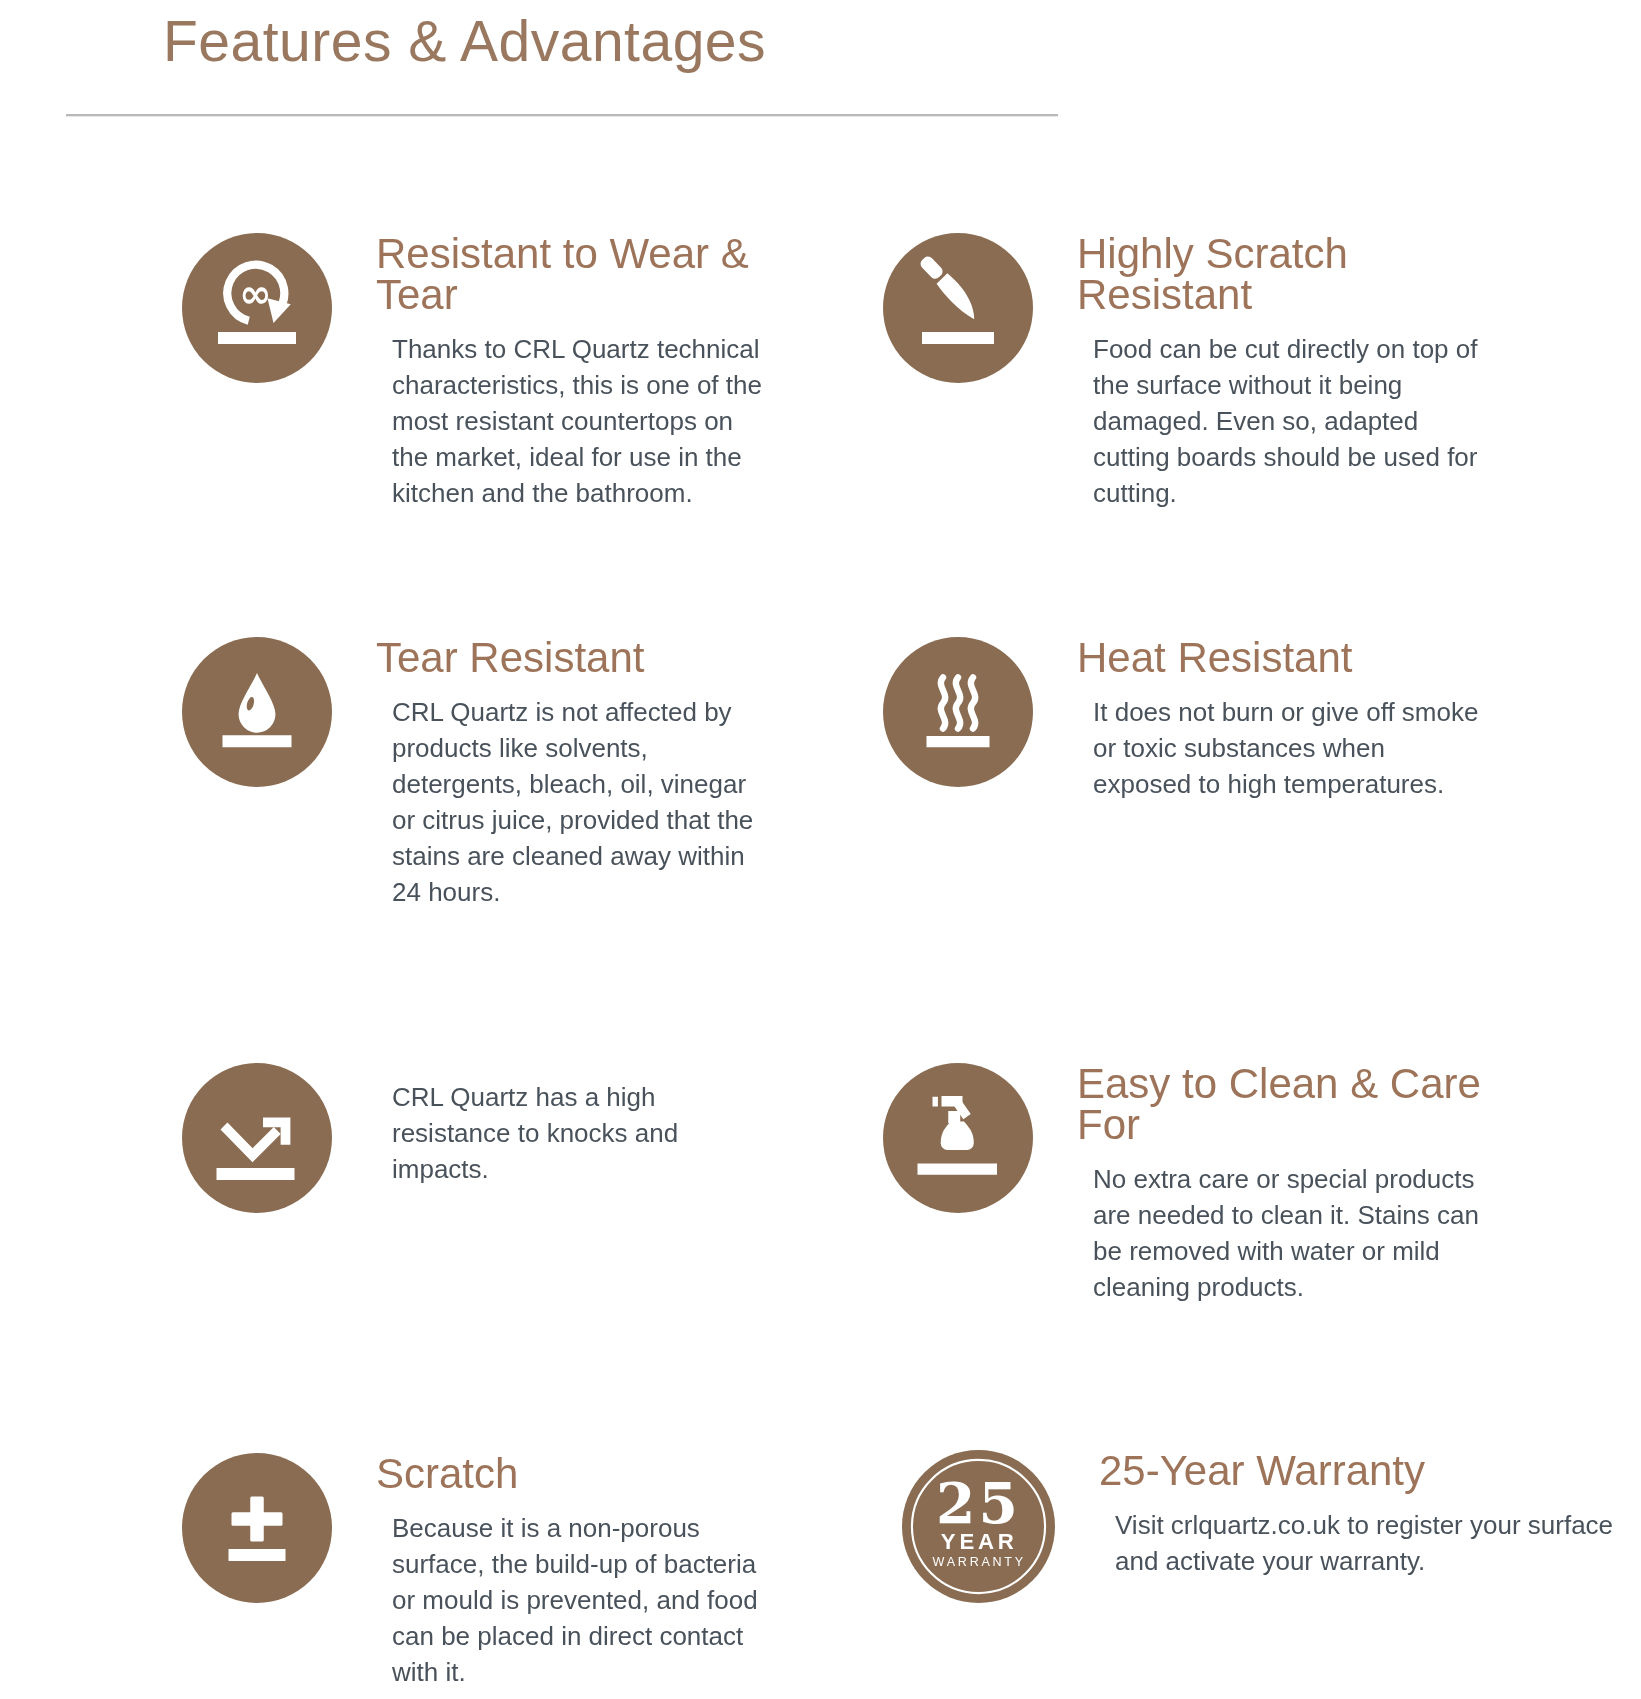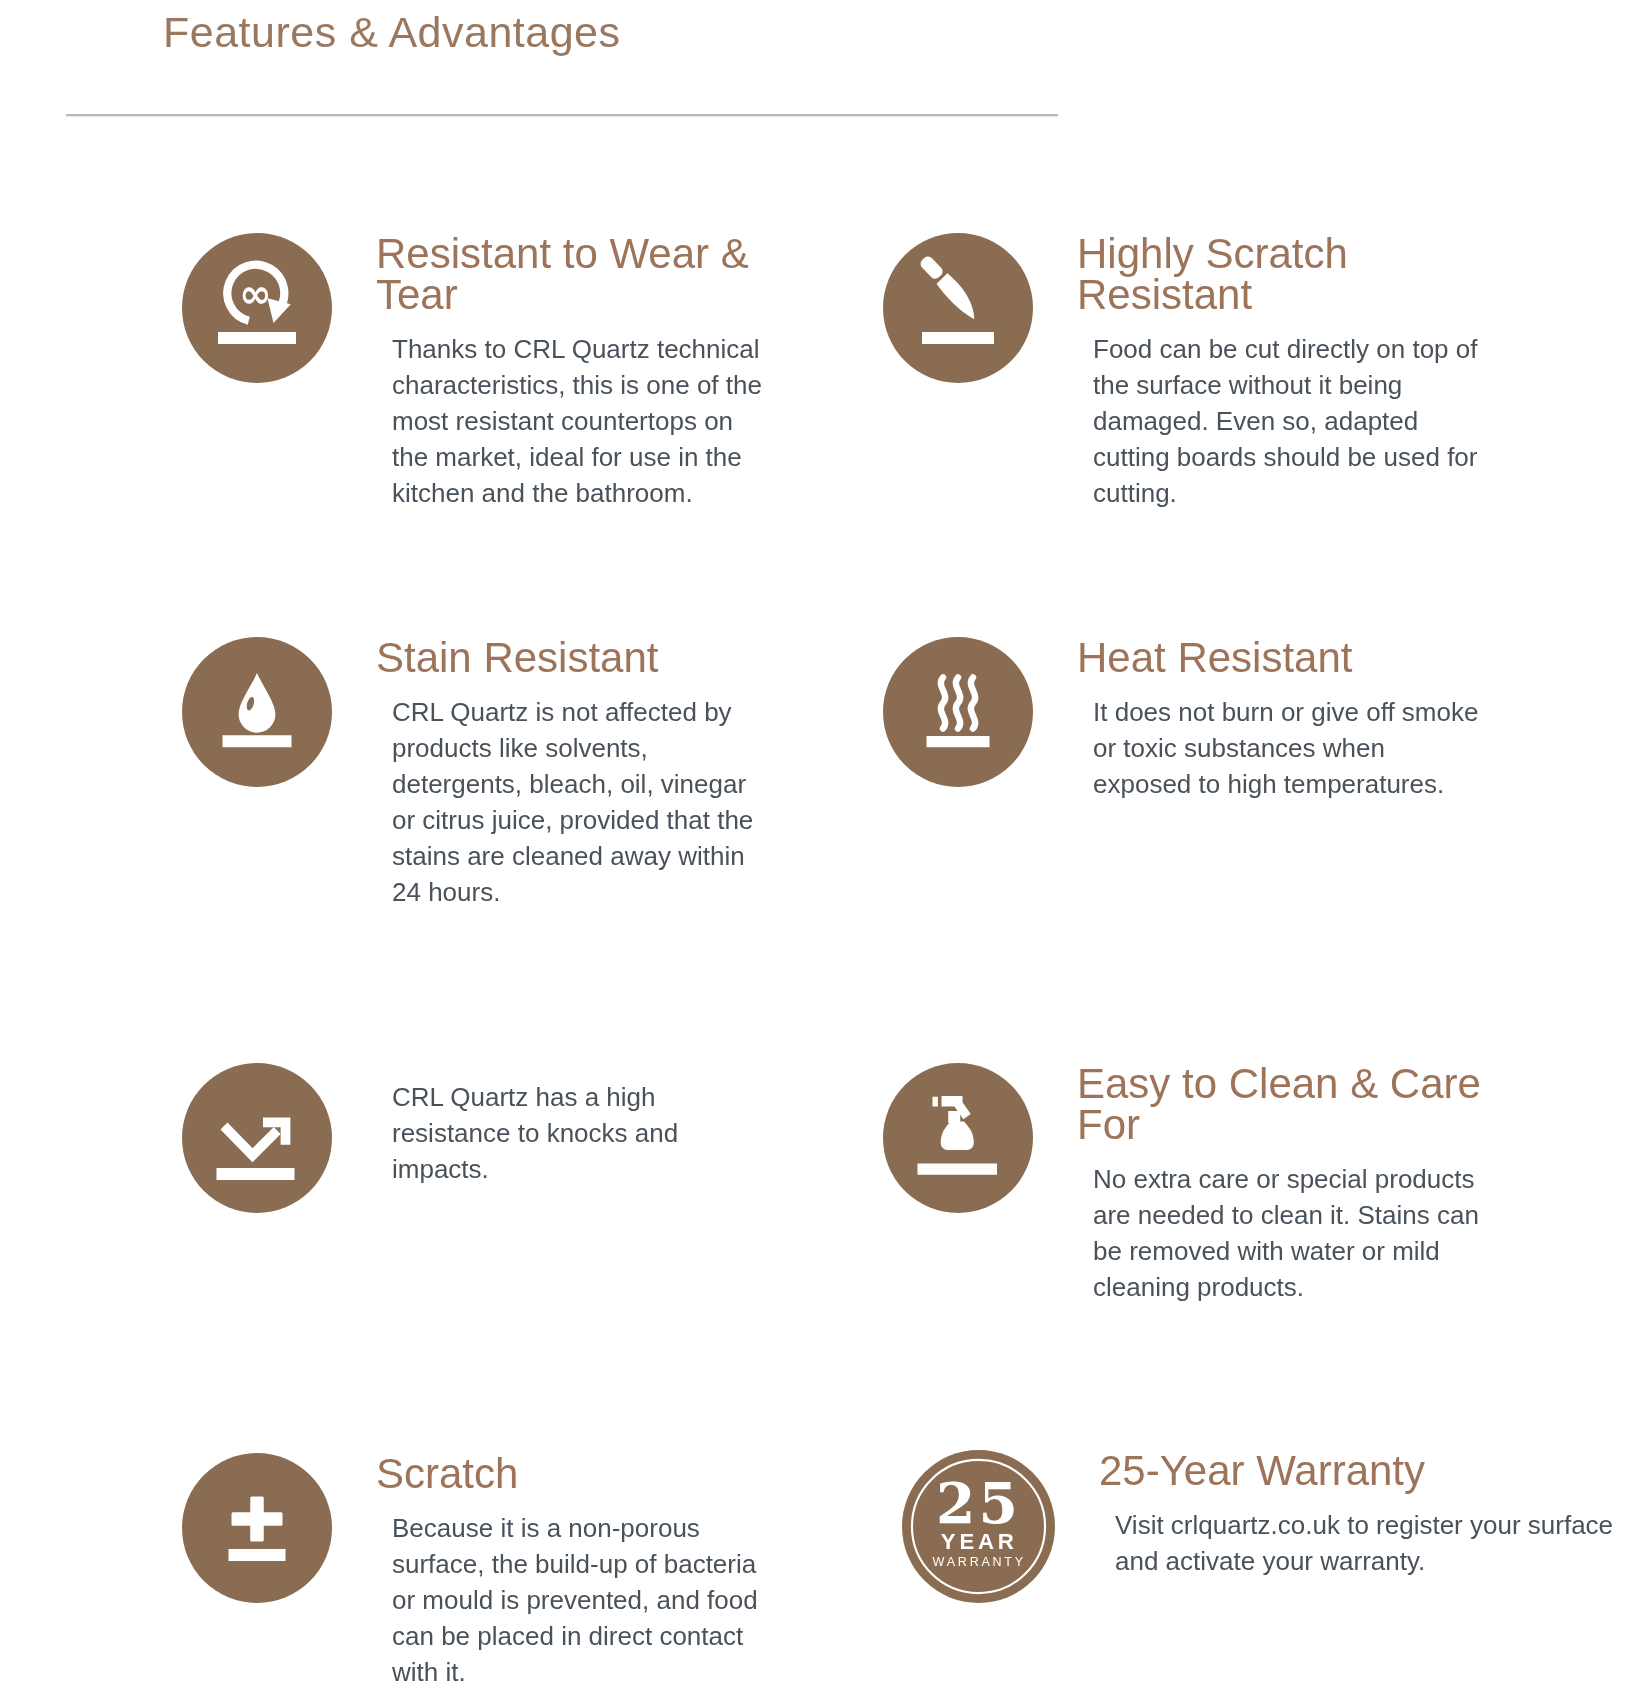--- a/index.html
+++ b/index.html
@@ -5,21 +5,21 @@
   html,body{margin:0;padding:0;}
   body{
     width:1641px;height:1699px;
     background:#ffffff;
     font-family:"Liberation Sans", sans-serif;
     position:relative;
     overflow:hidden;
   }
   .page-title{
     position:absolute;left:163px;top:8px;
-    font-size:43px;font-weight:400;
+    font-size:57px;font-weight:400;
     color:#99785f;margin:0;letter-spacing:.5px;
   }
   .divider{
     position:absolute;left:66px;top:114px;
     width:992px;height:2px;background:#b9b9b9;
     border-bottom:1px solid #e7e7e7;
   }
   .item{
     position:absolute;display:flex;align-items:flex-start;gap:44px;
   }
@@ -87,21 +87,21 @@
 <section class="item r2 c1">
   <span class="icon">
     <svg viewBox="0 0 100 100" xmlns="http://www.w3.org/2000/svg">
       <circle cx="50" cy="50" r="50" fill="#8a6c52"></circle>
       <path d="M 50 24 C 46 33 37.7 44 37.7 51.5 A 12.3 12.3 0 0 0 62.3 51.5 C 62.3 44 54 33 50 24 Z" fill="#ffffff"></path>
       <ellipse cx="45.6" cy="44.5" rx="2.2" ry="4.6" transform="rotate(16 45.6 44.5)" fill="#8a6c52"></ellipse>
       <rect x="27" y="65.5" width="46" height="8" fill="#ffffff"></rect>
     </svg>
   </span>
   <div class="txt">
-    <h2 class="item-title">Stain Resistant</h2>
+    <h2 class="item-title">Tear Resistant</h2>
     <p class="item-body">CRL Quartz is not affected by products like solvents, detergents, bleach, oil, vinegar or citrus juice, provided that the stains are cleaned away within 24 hours.</p>
   </div>
 </section>
 
 <section class="item r2 c2">
   <span class="icon">
     <svg viewBox="0 0 100 100" xmlns="http://www.w3.org/2000/svg">
       <circle cx="50" cy="50" r="50" fill="#8a6c52"></circle>
       <g fill="none" stroke="#ffffff" stroke-width="4.3" stroke-linecap="round">
         <path d="M 40 27 c -5 6 5 11 0 17 c -5 6 5 11 0 17"></path>

